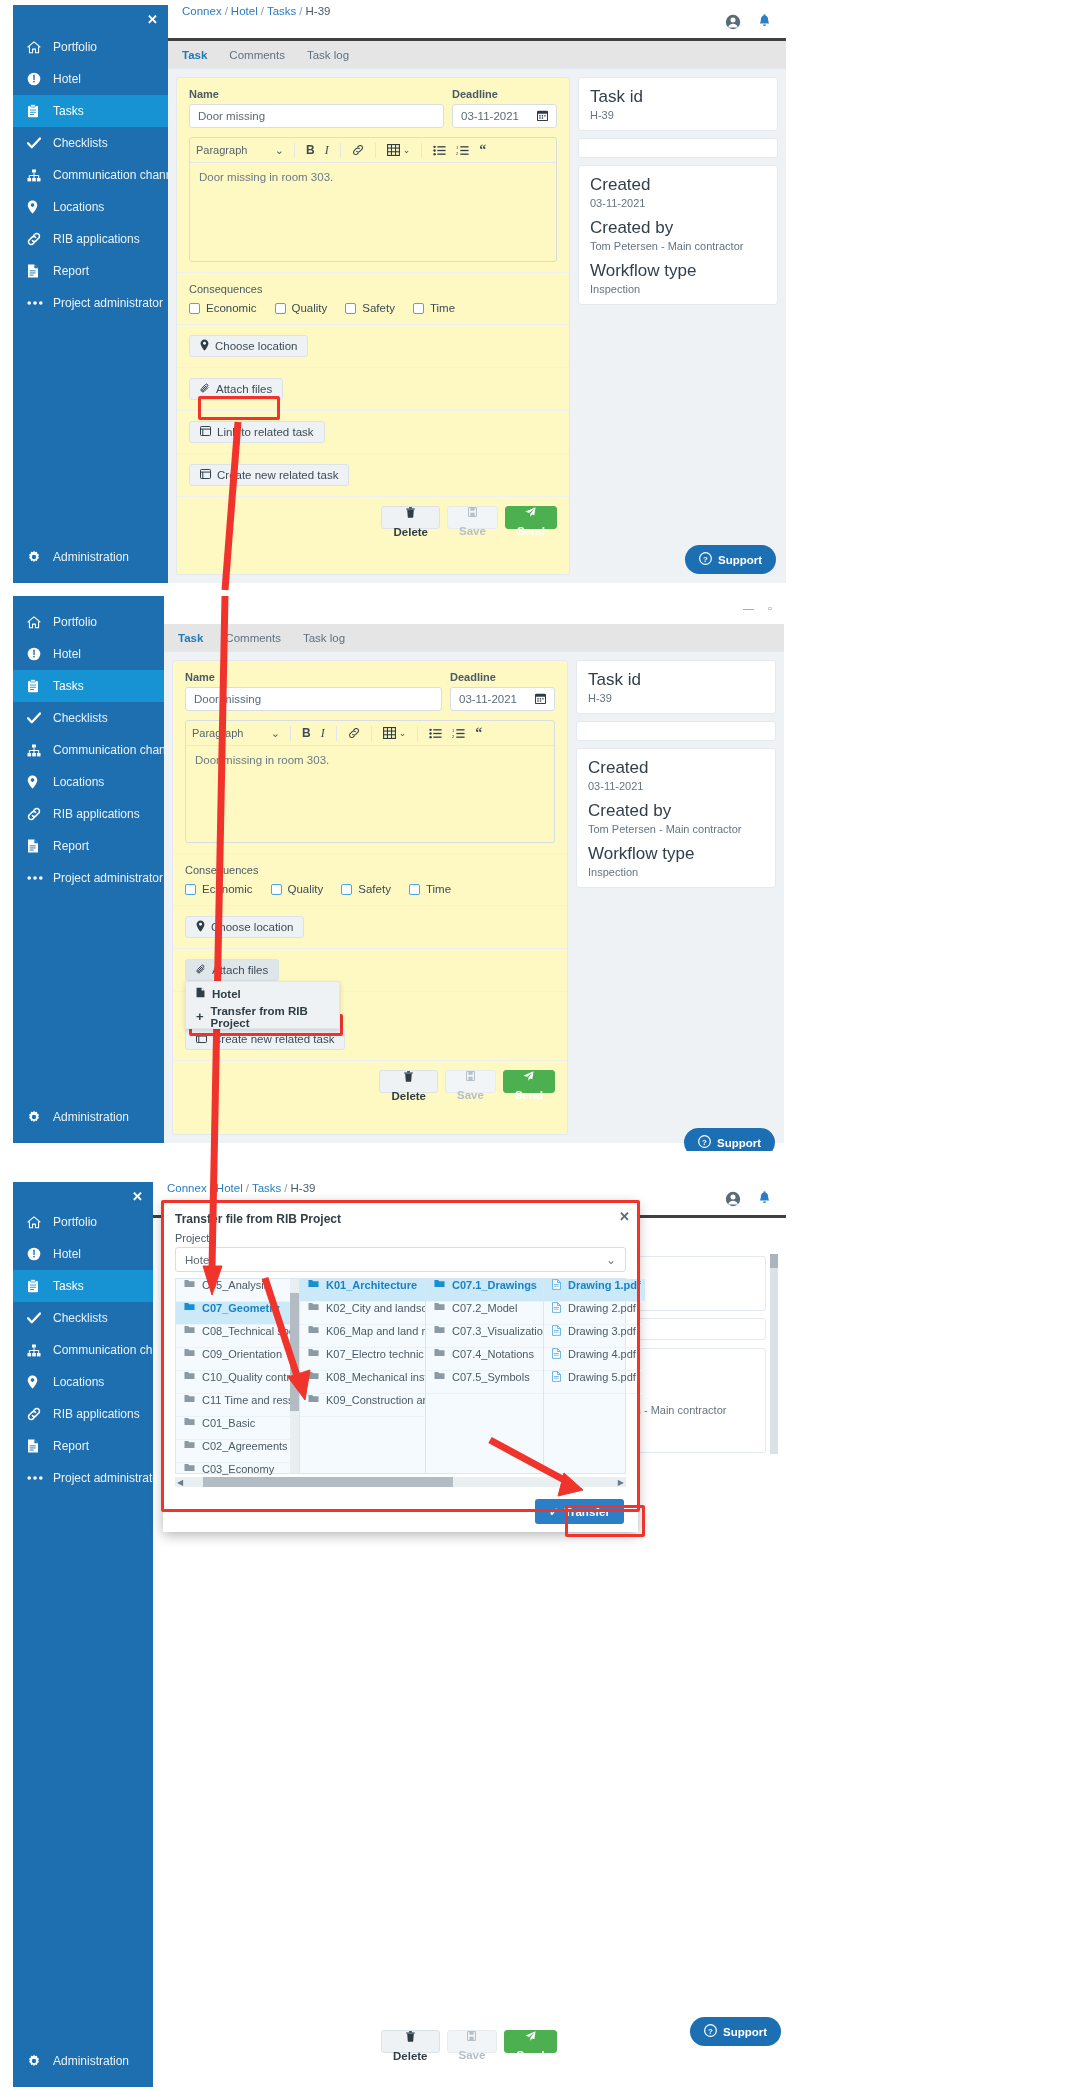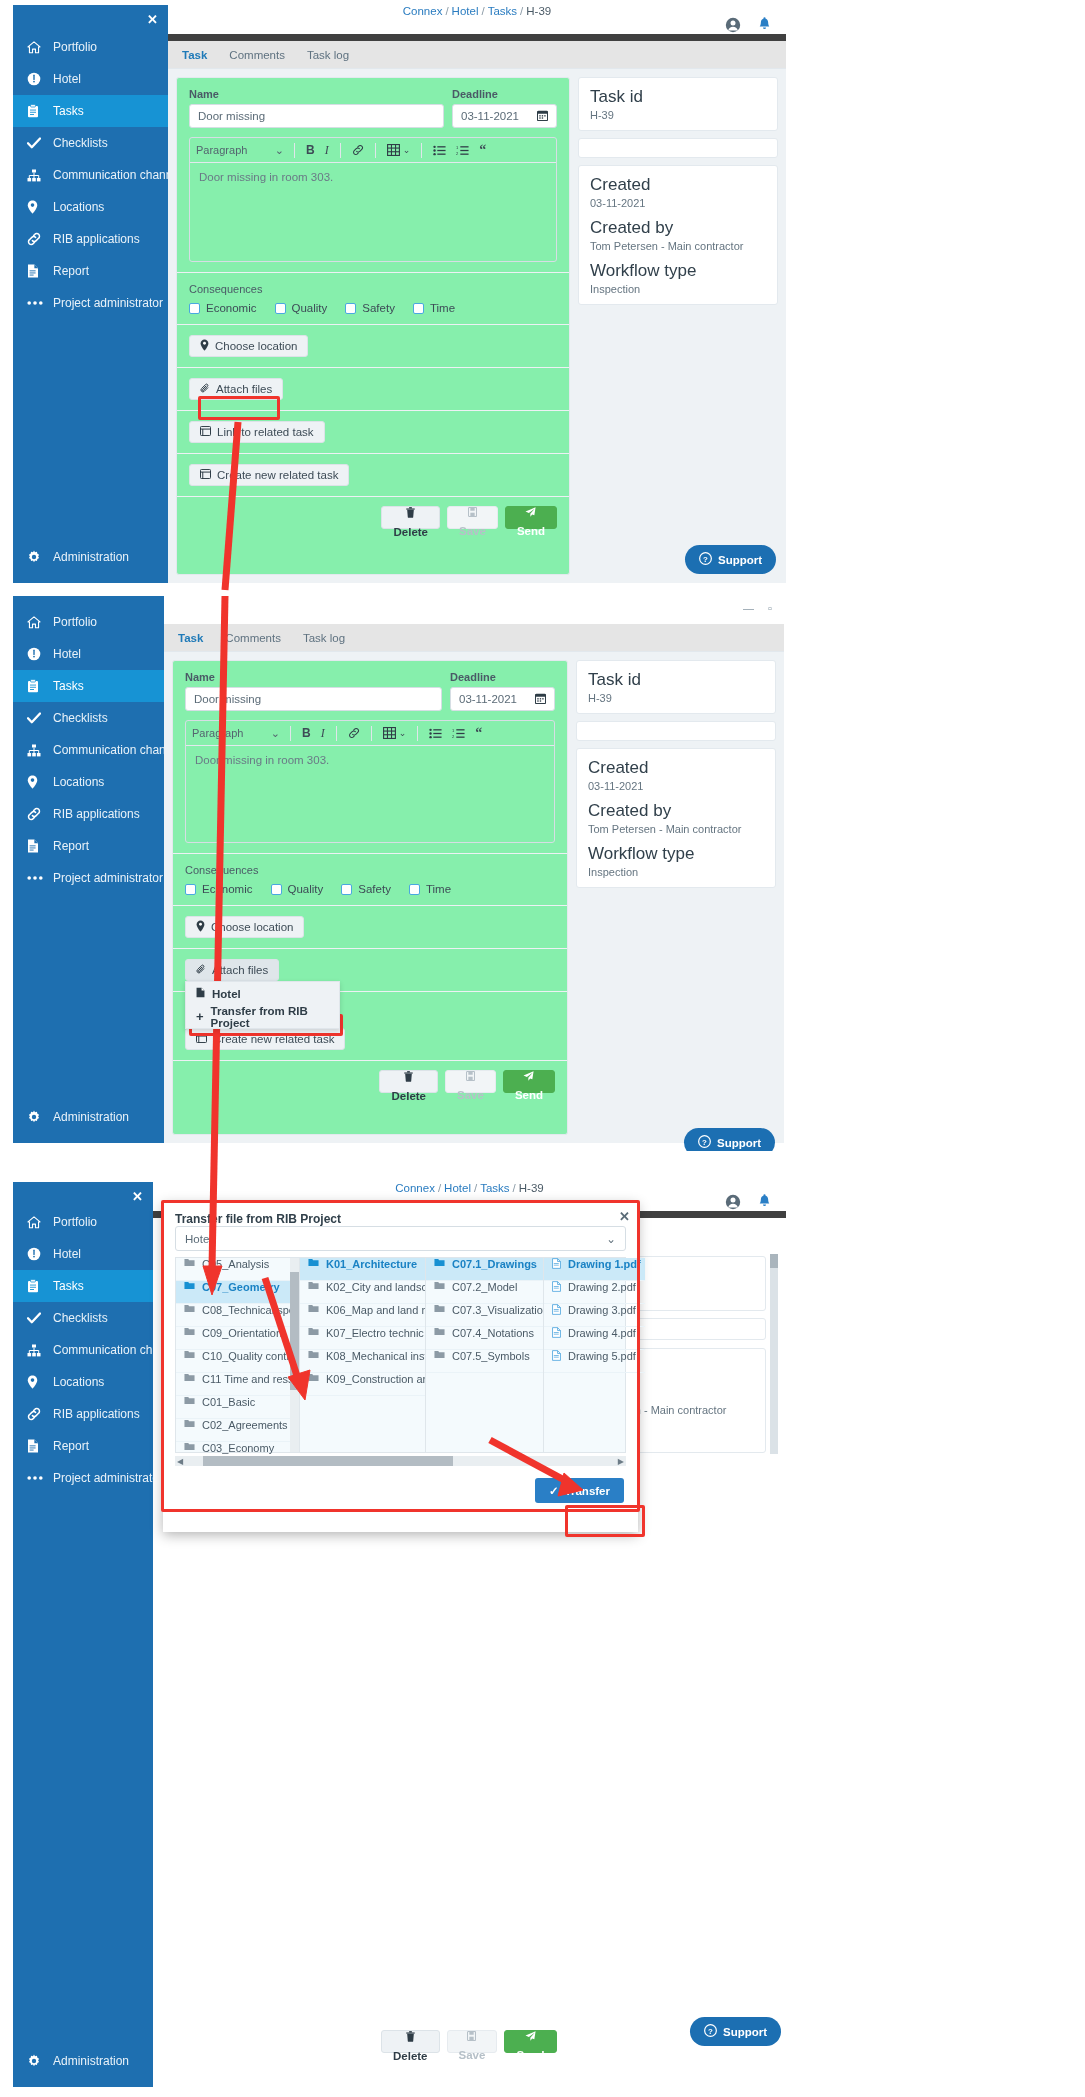--- a/index.html
+++ b/index.html
@@ -22,33 +22,33 @@
   .sb-close { position:absolute; right:10px; top:8px; color:#fff; font-size:13px; font-weight:bold; cursor:pointer; line-height:1; }
   .sb-item { display:flex; align-items:center; height:32px; padding-left:14px; font-size:12px; color:#e9f2f9; cursor:pointer; }
   .sb-item.active { background:#1793d4; color:#fff; }
   .sb-ico { width:26px; display:flex; align-items:center; justify-content:flex-start; font-size:13px; color:#fff; flex:none; }
   .sb-ico svg { display:block; }
   .sb-label { white-space:nowrap; }
   .sb-admin { position:absolute; bottom:10px; left:0; right:0; }
 
   
   .main { position:absolute; background:#ffffff; }
-  .topbar { height:36px; background:#fff; display:flex; align-items:center; border-bottom:7px solid #404040; padding:0 14px;flex-direction:column; }
+  .topbar { height:36px; background:#fff; display:flex; border-bottom:3px solid #404040; padding:0 14px; }
   .crumbs { font-size:11.5px; color:#2a7cc0; }
   .crumbs .sep { color:#8a9aa6; margin:0 3px; }
   .crumbs .last { color:#4a5a66; }
   .topicons { margin-left:auto; display:flex; gap:16px; align-items:center; }
   .topicons svg { display:block; }
 
   .tabs { height:28px; background:#e5e5e5; display:flex; align-items:center; padding-left:14px; gap:22px; border-bottom:1px solid #e2e8ed; }
   .tab { font-size:11.5px; color:#5f7280; cursor:pointer; }
   .tab.active { color:#1f7ab8; font-weight:bold; }
 
   .content { display:flex; gap:8px; padding:8px; background:#eef2f5; }
-  .card { background:#86efac; border:1px solid #e3e9ee; border-radius:3px; }
+  .card { background:#fef9c3; border:1px solid #e3e9ee; border-radius:3px; }
   .leftcol { flex:1; }
   .rightcol { width:200px; display:flex; flex-direction:column; gap:7px; }
 
   .sect { padding:10px 12px; border-bottom:1px solid #edf1f4; }
   .sect:last-child { border-bottom:none; }
   .flabel { font-size:11px; color:#4a5a66; font-weight:bold; margin-bottom:4px; display:block; }
   .row { display:flex; gap:8px; }
   .inp { border:1px solid #d6dee4; border-radius:3px; height:24px; padding:0 8px; font-size:11.5px; color:#5b6b77; display:flex; align-items:center; background:#fff; }
   .inp.name { flex:1; }
   .inp.date { width:105px; justify-content:space-between; }
@@ -928,20 +928,21 @@
               </svg></span>
           <span>Send</span>
         </div>
       </div>
     </div>
   </div>
 
   <div class="modal" style="left:163px; top:42px; width:475px; height:330px;">
     <div class="mclose">✕</div>
     <div class="mtitle">Transfer file from RIB Project</div>
+    <div class="msub">Project</div>
     <div class="msel">
       <span>Hotel</span>
       <span>⌄</span>
     </div>
 
     <div class="cols">
       <div class="col" style="width:124px; position:relative;" id="col1">
         <div class="cscroll">
             <div class="cthumb"></div>
           </div>

